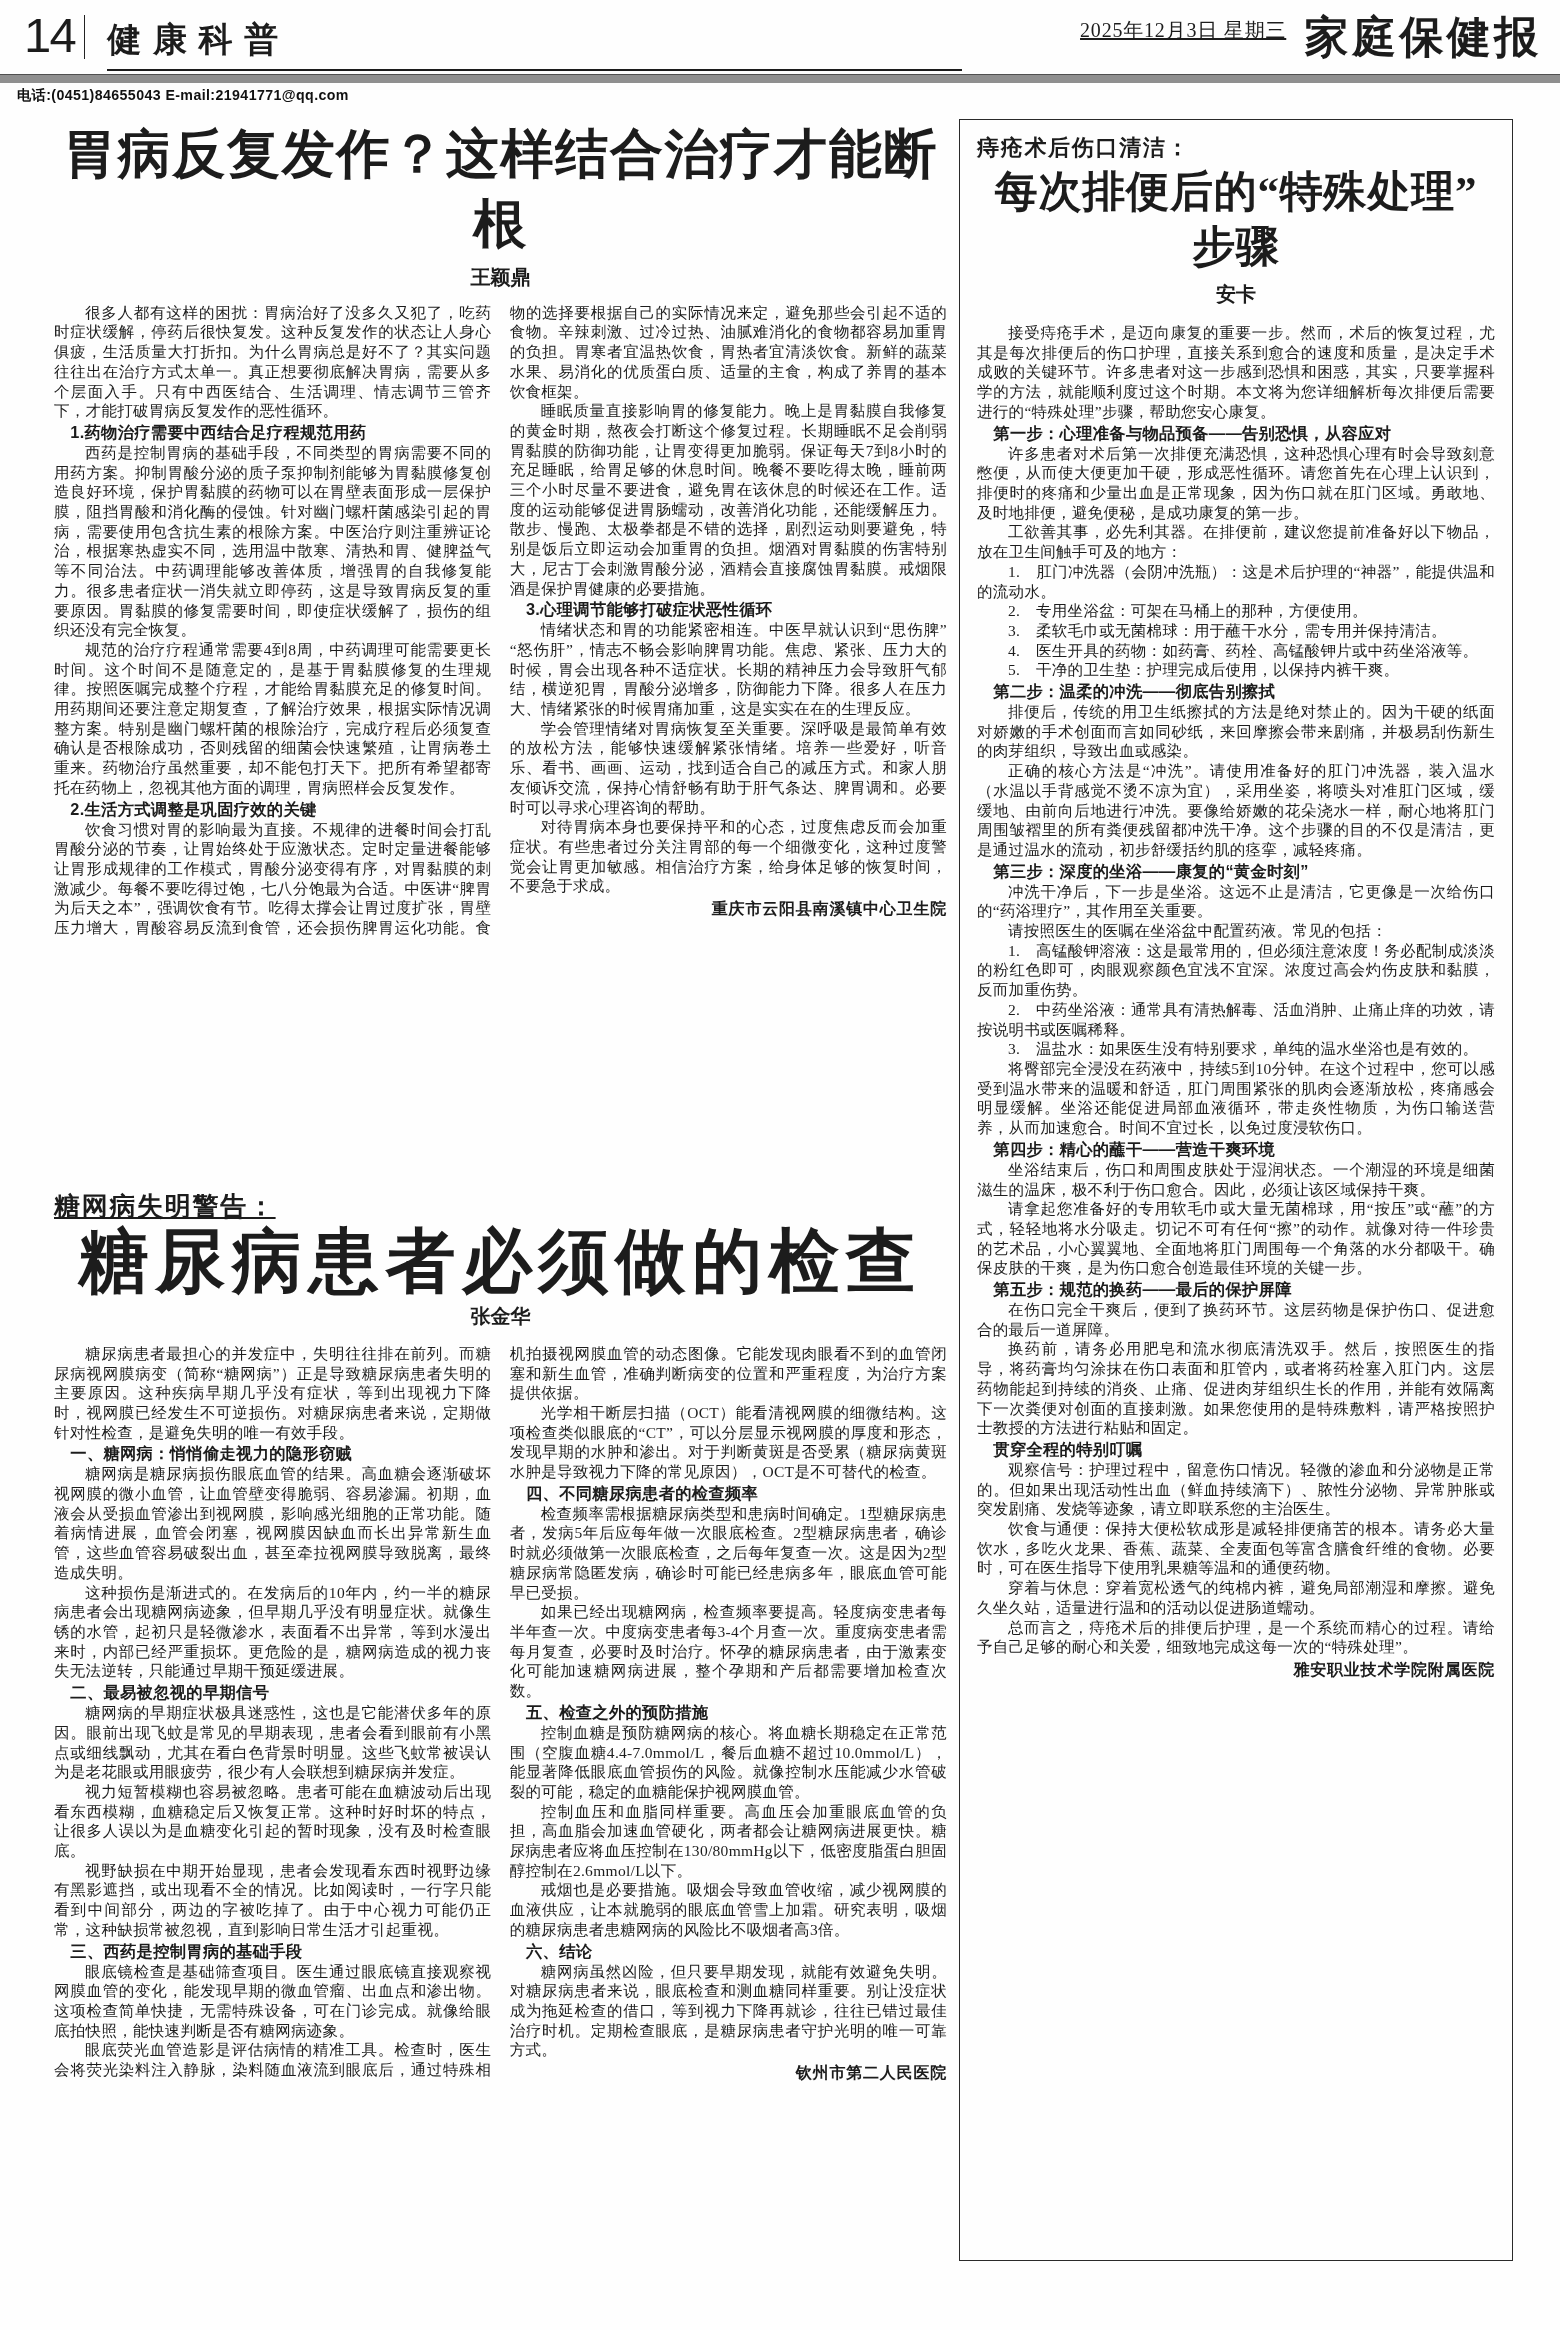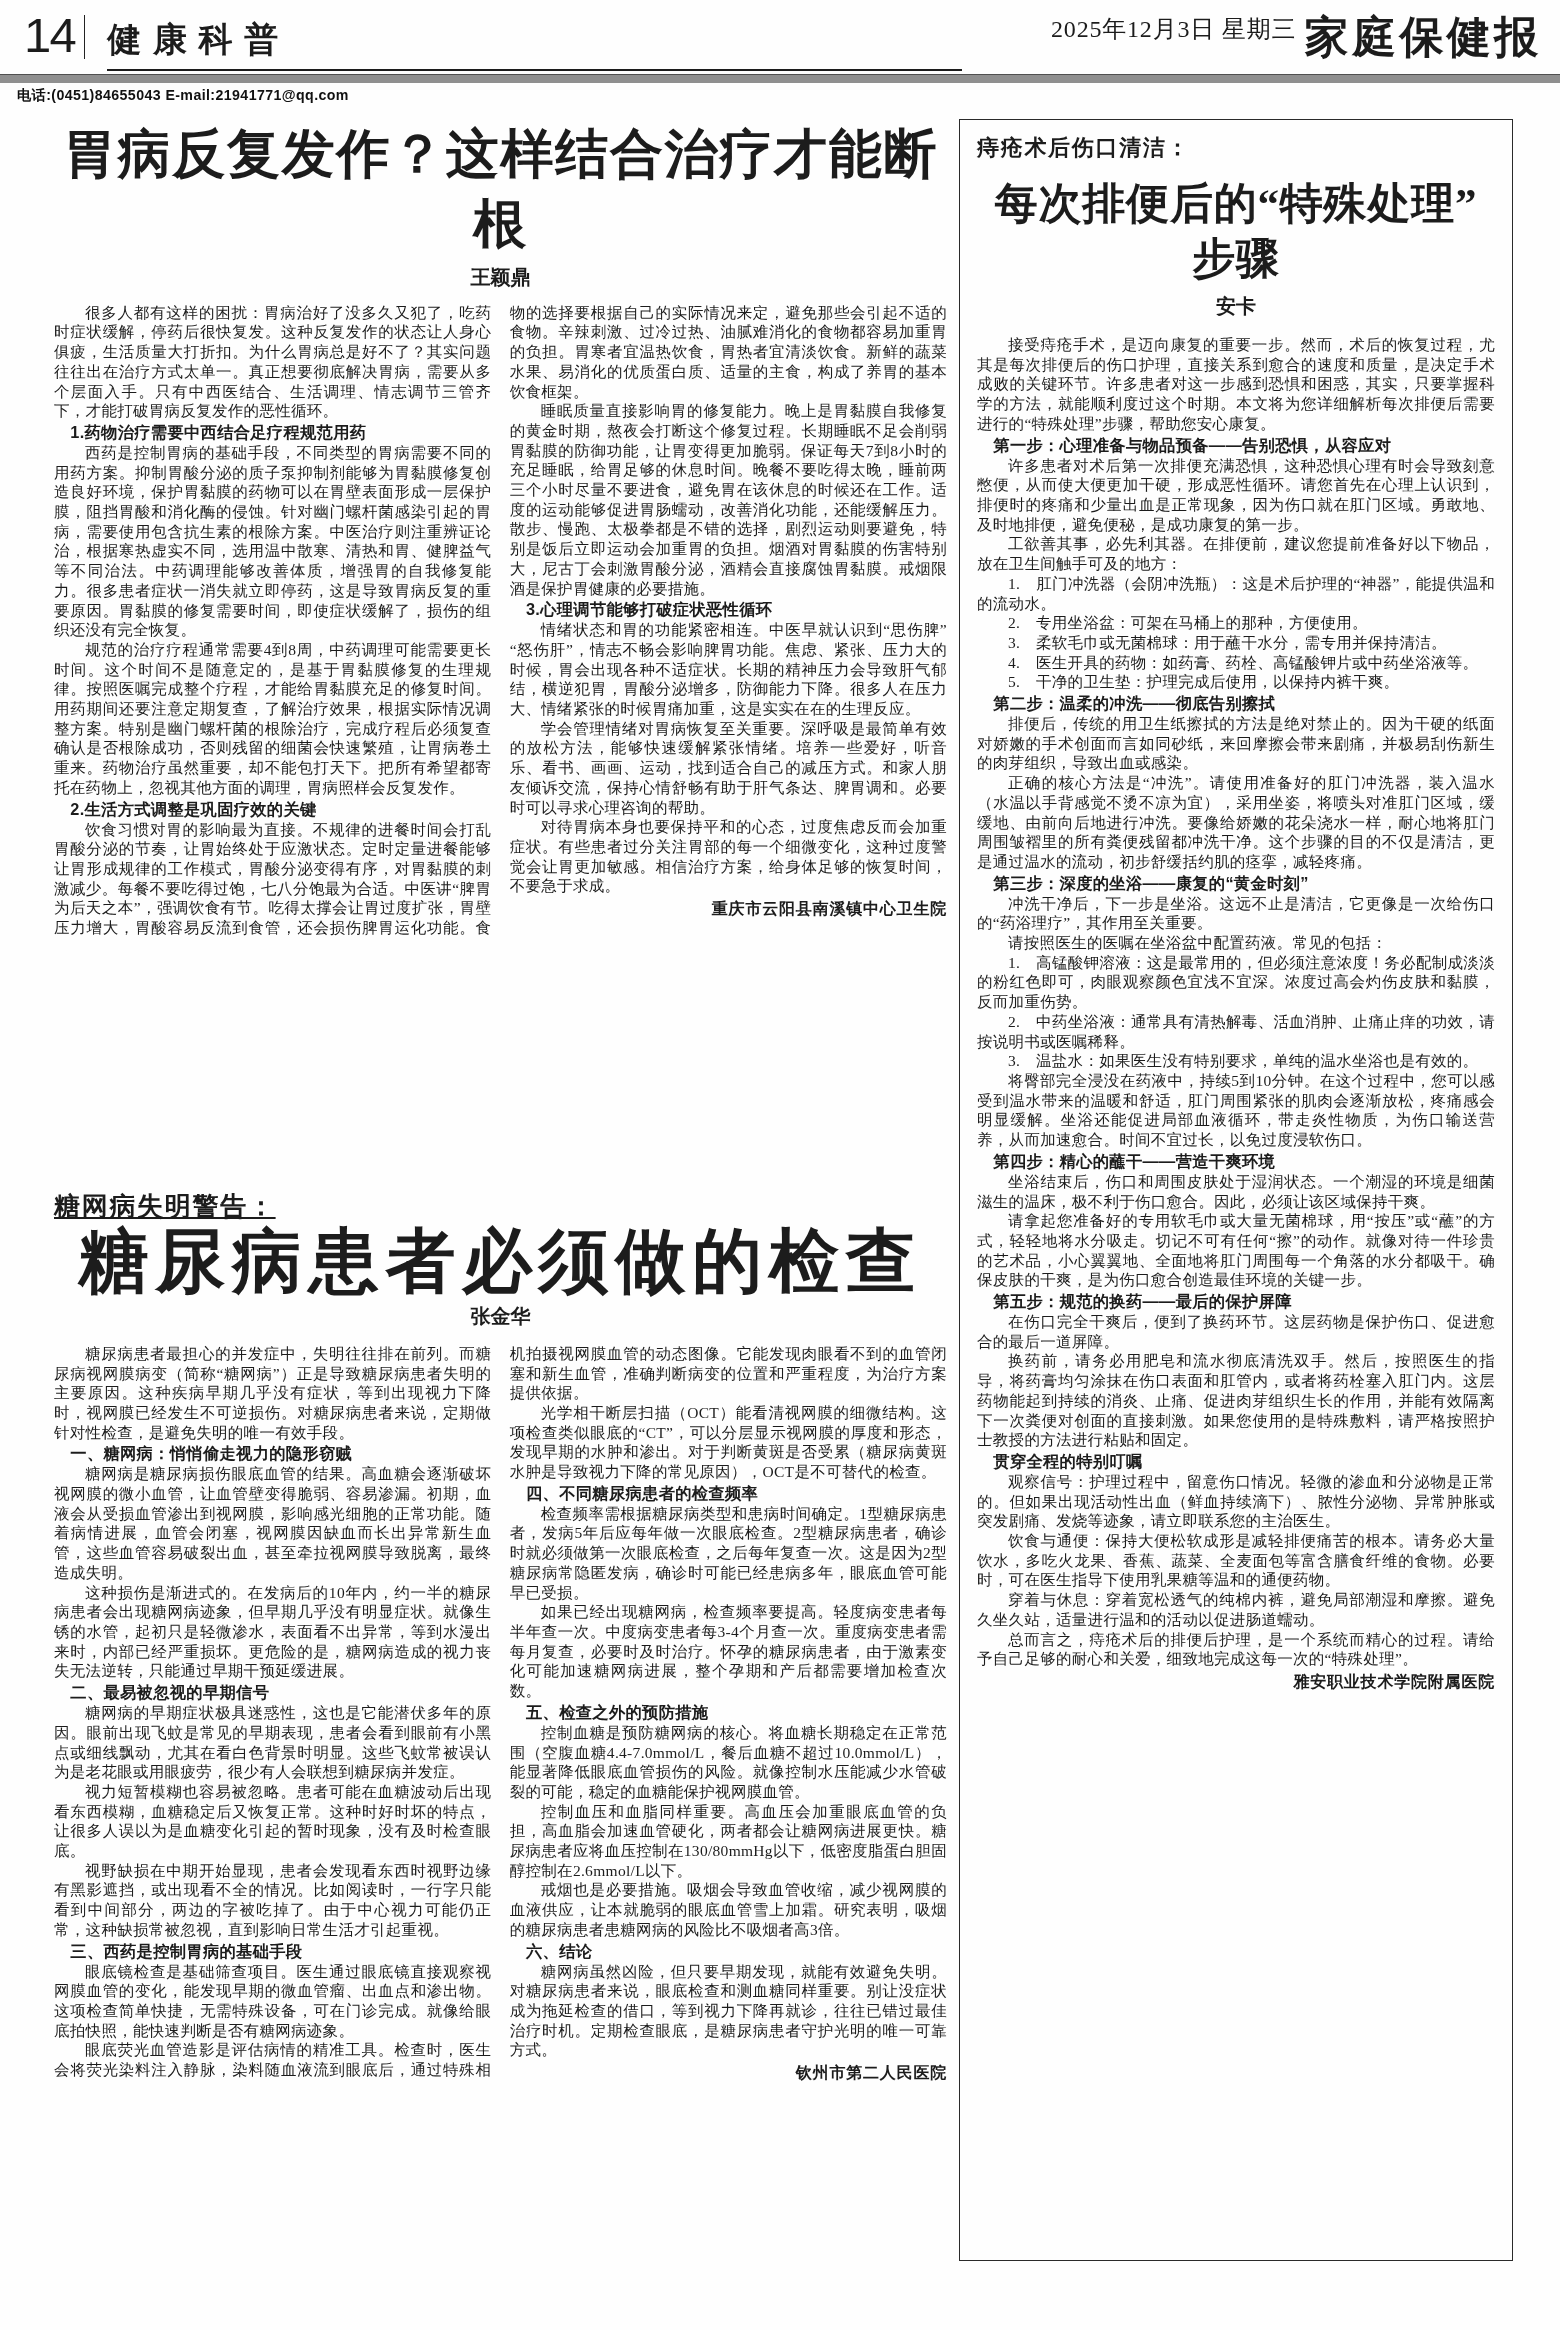--- a/index.html
+++ b/index.html
@@ -15,21 +15,21 @@
     font-size:49px;font-weight:400;line-height:54px;letter-spacing:-1.7px;
   }
   .mast-vbar{display:inline-block;width:1.7px;height:44px;background:#222;margin:0 22px 0 8.4px;vertical-align:-6.7px;}
   .section-wrap{display:inline-block;vertical-align:top;padding-top:8.4px;}
   .section-title{
     font-size:34px;font-weight:700;letter-spacing:11.7px;
     font-family:"Liberation Serif","DejaVu Serif",serif;
   }
   .section-underline{height:1.7px;background:#1c1c1c;width:855px;margin-top:6.7px;}
   .mast-right{position:absolute;right:0;top:0;text-align:right;white-space:nowrap;}
-  .mast-date{font-size:24px;letter-spacing:0.8px;vertical-align:15px;margin-right:5px;}
+  .mast-date{font-size:20px;letter-spacing:0.8px;vertical-align:15px;margin-right:15px;text-decoration:underline;}
   .mast-brand{font-size:44px;font-weight:700;letter-spacing:3.4px;font-family:"Liberation Serif","DejaVu Serif",serif;}
   .gray-rule{position:absolute;top:74px;left:0;width:1560px;height:7.5px;background:#8f8f8f;border-top:1.7px solid #4f4f4f;}
   .contact-line{
     position:absolute;top:86px;left:17px;
     font-family:"Liberation Sans","DejaVu Sans",sans-serif;
     font-size:14.2px;font-weight:600;letter-spacing:0.4px;color:#111;
   }
   
   .para,.subhead,.byline{margin:0;}
   .para{
@@ -63,21 +63,21 @@
   .a3-title{font-size:70px;line-height:77px;letter-spacing:6.7px;}
   .a3-author{margin:3.4px 0 13.4px 0;}
   .a3-body{height:1083px;}
   
   .right-box{
     position:absolute;left:959px;top:119px;width:554px;height:2142px;
     border:1.7px solid #2a2a2a;box-sizing:border-box;
     padding:13.4px 17px 0 17px;overflow:hidden;background:#fefefe;
   }
   .a2-kicker{font-size:22px;line-height:30px;}
-  .a2-title{font-size:43px;line-height:55px;letter-spacing:0.8px;margin-top:13px;}
+  .a2-title{font-size:43px;line-height:55px;letter-spacing:0.8px;margin-top:1px;}
   .a2-author{margin:6.7px 0 15px 0;}
 </style>
 </head>
 <body>
 
 <div class="page">
 
   <header class="masthead">
     <span class="page-num">14</span><span class="mast-vbar"></span><span class="section-wrap">
       <span class="section-title">健康科普</span>

